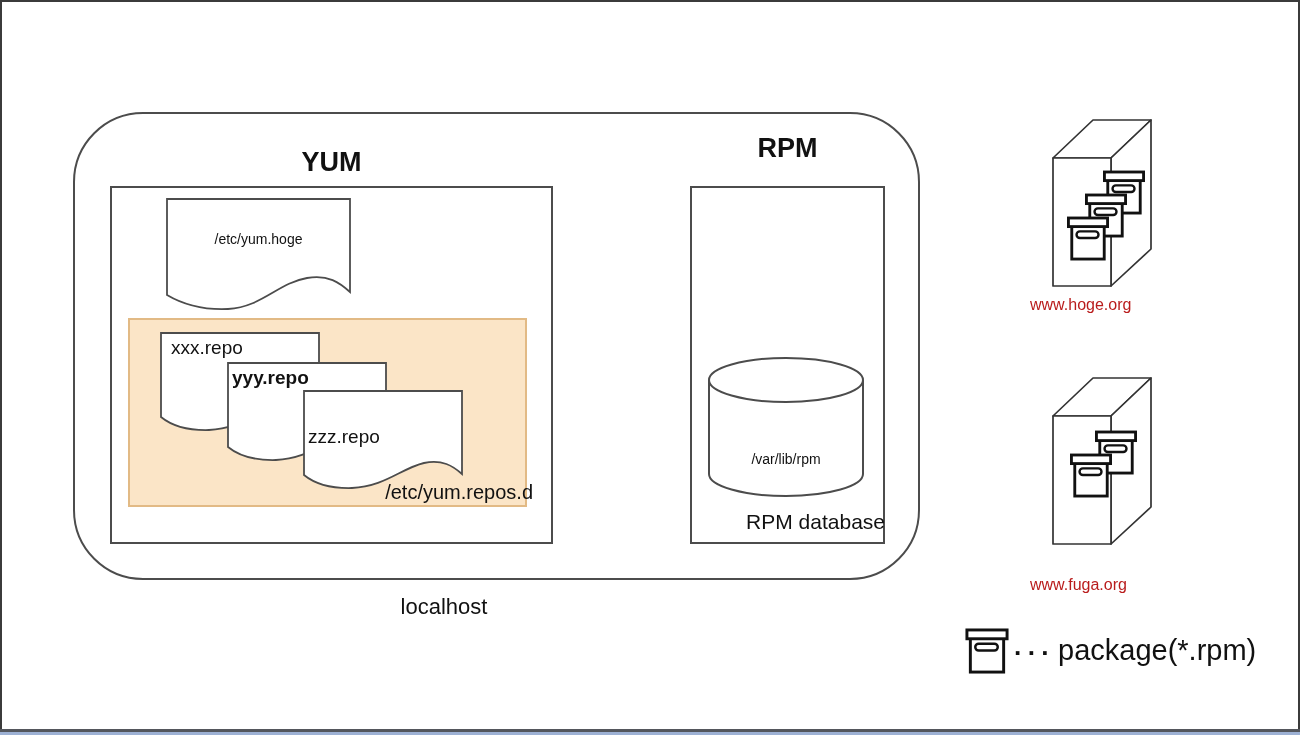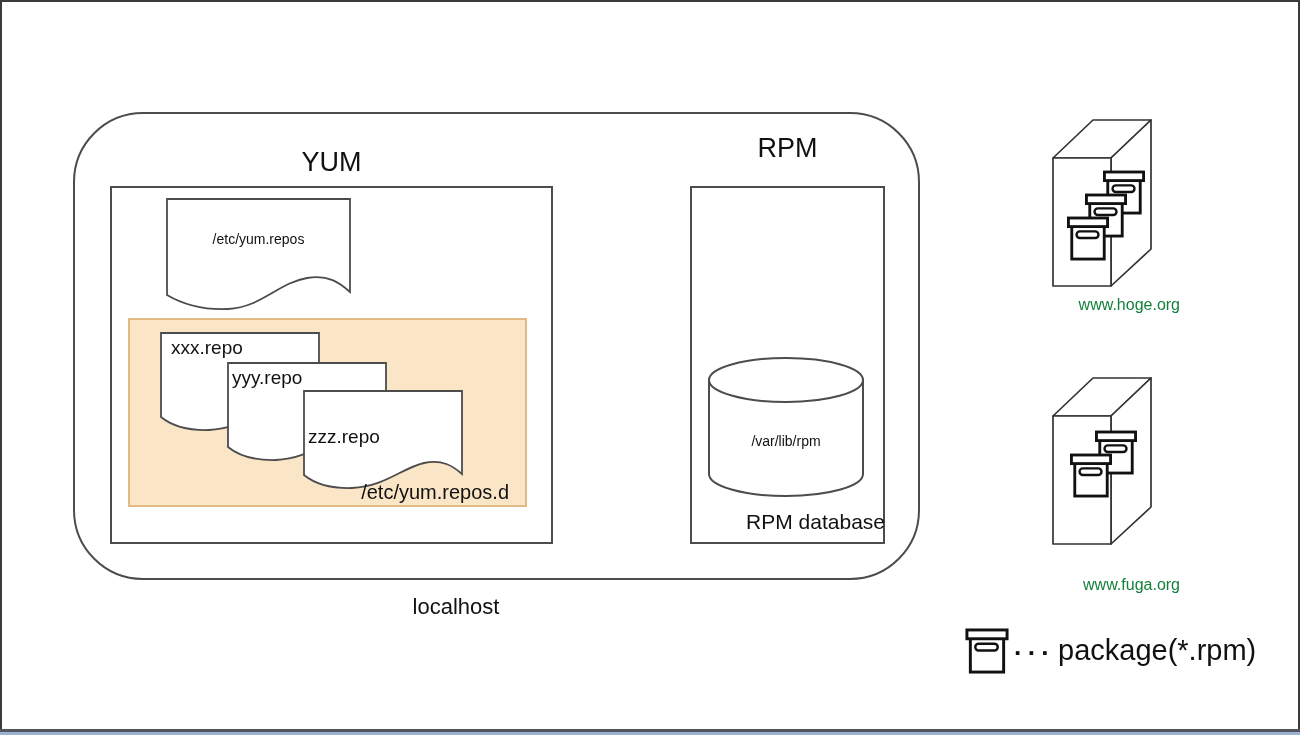--- a/index.html
+++ b/index.html
@@ -11,39 +11,39 @@
   }
   .abs{position:absolute;}
   .frame{position:absolute;inset:0;border:2px solid #3b3b3b;border-bottom:none;pointer-events:none;}
   .bottom-bar{position:absolute;left:0;right:0;bottom:3px;height:3px;background:#53565c;}
   .bottom-accent{position:absolute;left:0;right:0;bottom:0;height:3px;background:#9db1d4;}
 
   .localhost-group{
     left:73px;top:112px;width:847px;height:468px;
     border:2px solid #4c4c4c;border-radius:70px;box-sizing:border-box;
   }
-  .section-title{font-size:27px;font-weight:normal;text-align:center;line-height:32px;}
+  .section-title{font-size:27px;font-weight:bold;text-align:center;line-height:32px;}
   .yum-title{left:110px;top:146px;width:443px;}
   .rpm-title{left:690px;top:132px;width:195px;}
 
   .yum-box{left:110px;top:186px;width:443px;height:358px;border:2px solid #4c4c4c;box-sizing:border-box;background:#fff;}
   .rpm-box{left:690px;top:186px;width:195px;height:358px;border:2px solid #4c4c4c;box-sizing:border-box;background:#fff;}
 
   .repos-box{left:128px;top:318px;width:399px;height:189px;background:#FBE5C7;border:2px solid #E2BA85;box-sizing:border-box;}
 
   .doc-label-small{font-size:14px;text-align:center;line-height:17px;}
   .conf-label{left:166px;top:231px;width:185px;}
   .repo-label{font-size:19px;line-height:22px;}
-  .repos-dir-label{left:116px;top:481px;width:393px;text-align:right;font-size:20px;line-height:23px;}
+  .repos-dir-label{left:140px;top:481px;width:393px;text-align:right;font-size:20px;line-height:23px;}
 
-  .dbpath-label{left:707px;top:433px;width:158px;}
+  .dbpath-label{left:707px;top:451px;width:158px;}
   .rpmdb-label{left:690px;top:509px;width:195px;text-align:right;font-size:21px;line-height:25px;}
-  .localhost-label{left:356px;top:594px;width:200px;text-align:center;font-size:22px;line-height:26px;}
+  .localhost-label{left:344px;top:594px;width:200px;text-align:center;font-size:22px;line-height:26px;}
 
-  .server-label{width:150px;text-align:right;font-size:16px;line-height:19px;color:#15803d;}
+  .server-label{width:150px;text-align:left;font-size:16px;line-height:19px;color:#b91c1c;}
   .hoge-label{left:1030px;top:295px;}
   .fuga-label{left:1030px;top:575px;}
 
   .legend-dots{left:1014px;top:640px;font-size:26px;font-weight:bold;letter-spacing:5px;line-height:26px;}
   .legend-label{left:1058px;top:636px;font-size:29px;line-height:28px;}
 
   svg{display:block;}
 </style>
 </head>
 <body>
@@ -64,35 +64,35 @@
 
 <div class="abs localhost-group"></div>
 <div class="abs localhost-label">localhost</div>
 
 <div class="abs section-title yum-title">YUM</div>
 <div class="abs yum-box"></div>
 
 <svg class="abs" style="left:166px;top:198px;" width="185" height="114" viewBox="0 0 185 114">
   <path d="M1,1 H184 V94 C174,85 162,76 141,80 C112,85 96,109 62,111 C40,112 18,107 1,97 Z" fill="#fff" stroke="#4c4c4c" stroke-width="1.8"></path>
 </svg>
-<div class="abs doc-label-small conf-label">/etc/yum.repos</div>
+<div class="abs doc-label-small conf-label">/etc/yum.hoge</div>
 
 <div class="abs repos-box"></div>
 
 <svg class="abs" style="left:160px;top:332px;" width="160" height="100" viewBox="0 0 160 100">
   <path d="M1,1 H159 V84 C150,76 139,69 121,73 C99,78 81,97 49,98 C30,98.5 12,94 1,85 Z" fill="#fff" stroke="#4c4c4c" stroke-width="1.8"></path>
 </svg>
 <svg class="abs" style="left:227px;top:362px;" width="160" height="100" viewBox="0 0 160 100">
   <path d="M1,1 H159 V84 C150,76 139,69 121,73 C99,78 81,97 49,98 C30,98.5 12,94 1,85 Z" fill="#fff" stroke="#4c4c4c" stroke-width="1.8"></path>
 </svg>
 <svg class="abs" style="left:303px;top:390px;" width="160" height="100" viewBox="0 0 160 100">
   <path d="M1,1 H159 V84 C150,76 139,69 121,73 C99,78 81,97 49,98 C30,98.5 12,94 1,85 Z" fill="#fff" stroke="#4c4c4c" stroke-width="1.8"></path>
 </svg>
 <div class="abs repo-label" style="left:165px;top:337px;margin-left:6px;">xxx.repo</div>
-<div class="abs repo-label" style="left:232px;top:367px;">yyy.repo</div>
+<div class="abs repo-label" style="left:232px;top:367px;font-weight:bold;">yyy.repo</div>
 <div class="abs repo-label" style="left:308px;top:395px;margin-top:31px;">zzz.repo</div>
 <div class="abs repos-dir-label">/etc/yum.repos.d</div>
 
 <div class="abs section-title rpm-title">RPM</div>
 <div class="abs rpm-box"></div>
 
 <svg class="abs" style="left:707px;top:355px;" width="158" height="142" viewBox="0 0 158 142">
   <path d="M2,25 V119 A77,22 0 0 0 156,119 V25" fill="#fff" stroke="#4c4c4c" stroke-width="2"></path>
   <ellipse cx="79" cy="25" rx="77" ry="22" fill="#fff" stroke="#4c4c4c" stroke-width="2"></ellipse>
 </svg>

